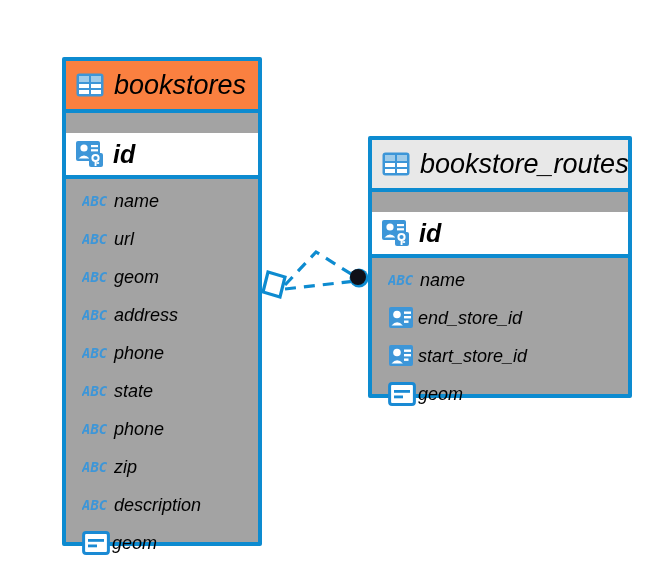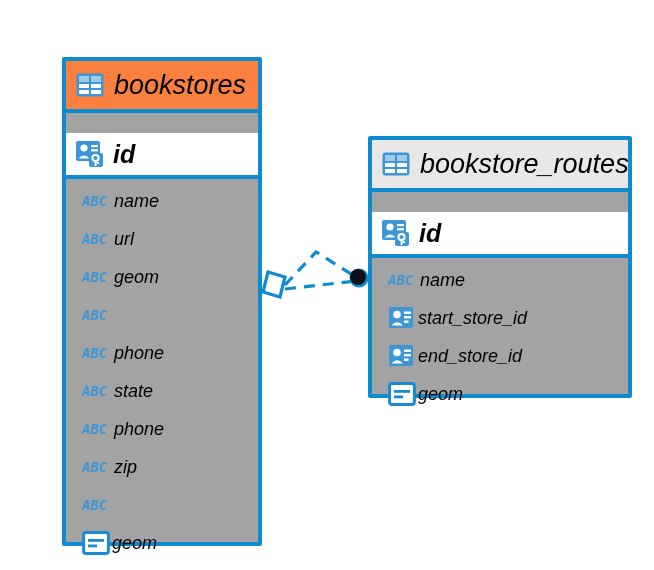--- a/index.html
+++ b/index.html
@@ -164,20 +164,21 @@
         <svg class="ico ico-abc" viewBox="0 0 30 16">
           <text x="0" y="13" font-family="'DejaVu Sans Mono',monospace" font-size="14" font-weight="bold" fill="#3d96d8">ABC</text>
         </svg>
         <span class="label">geom</span>
       </div>
 
       <div class="field-row">
         <svg class="ico ico-abc" viewBox="0 0 30 16">
           <text x="0" y="13" font-family="'DejaVu Sans Mono',monospace" font-size="14" font-weight="bold" fill="#3d96d8">ABC</text>
         </svg>
+        <span class="label">address</span>
       </div>
 
       <div class="field-row">
         <svg class="ico ico-abc" viewBox="0 0 30 16">
           <text x="0" y="13" font-family="'DejaVu Sans Mono',monospace" font-size="14" font-weight="bold" fill="#3d96d8">ABC</text>
         </svg>
         <span class="label">phone</span>
       </div>
 
       <div class="field-row">
@@ -198,20 +199,21 @@
         <svg class="ico ico-abc" viewBox="0 0 30 16">
           <text x="0" y="13" font-family="'DejaVu Sans Mono',monospace" font-size="14" font-weight="bold" fill="#3d96d8">ABC</text>
         </svg>
         <span class="label">zip</span>
       </div>
 
       <div class="field-row">
         <svg class="ico ico-abc" viewBox="0 0 30 16">
           <text x="0" y="13" font-family="'DejaVu Sans Mono',monospace" font-size="14" font-weight="bold" fill="#3d96d8">ABC</text>
         </svg>
+        <span class="label">description</span>
       </div>
 
       <div class="field-row">
         <svg class="ico ico-geom" viewBox="0 0 28 24">
           <rect x="1.6" y="1.6" width="24.8" height="20.8" rx="2.5" fill="#ffffff" stroke="#1a8ad4" stroke-width="3"></rect>
           <rect x="6" y="8" width="16" height="2.8" fill="#1a8ad4"></rect>
           <rect x="6" y="13.5" width="9" height="2.8" fill="#1a8ad4"></rect>
         </svg>
         <span class="label">geom</span>
       </div>
@@ -260,33 +262,33 @@
 
       <div class="field-row">
         <svg class="ico ico-fk" viewBox="0 0 28 26">
           <rect x="1" y="2" width="24" height="21" rx="2" fill="#3d96d8"></rect>
           <circle cx="9" cy="9.5" r="3.8" fill="#ffffff"></circle>
           <path d="M 3.5 20.5 q 5.7 -6.4 11.4 0 Z" fill="#ffffff"></path>
           <rect x="16" y="6.5" width="7" height="2.4" fill="#ffffff"></rect>
           <rect x="16" y="11" width="7" height="2.4" fill="#ffffff"></rect>
           <rect x="16" y="15.5" width="4.5" height="2.4" fill="#ffffff"></rect>
         </svg>
-        <span class="label">start_store_id</span>
+        <span class="label">end_store_id</span>
       </div>
 
       <div class="field-row">
         <svg class="ico ico-fk" viewBox="0 0 28 26">
           <rect x="1" y="2" width="24" height="21" rx="2" fill="#3d96d8"></rect>
           <circle cx="9" cy="9.5" r="3.8" fill="#ffffff"></circle>
           <path d="M 3.5 20.5 q 5.7 -6.4 11.4 0 Z" fill="#ffffff"></path>
           <rect x="16" y="6.5" width="7" height="2.4" fill="#ffffff"></rect>
           <rect x="16" y="11" width="7" height="2.4" fill="#ffffff"></rect>
           <rect x="16" y="15.5" width="4.5" height="2.4" fill="#ffffff"></rect>
         </svg>
-        <span class="label">end_store_id</span>
+        <span class="label">start_store_id</span>
       </div>
 
       <div class="field-row">
         <svg class="ico ico-geom" viewBox="0 0 28 24">
           <rect x="1.6" y="1.6" width="24.8" height="20.8" rx="2.5" fill="#ffffff" stroke="#1a8ad4" stroke-width="3"></rect>
           <rect x="6" y="8" width="16" height="2.8" fill="#1a8ad4"></rect>
           <rect x="6" y="13.5" width="9" height="2.8" fill="#1a8ad4"></rect>
         </svg>
         <span class="label">geom</span>
       </div>

